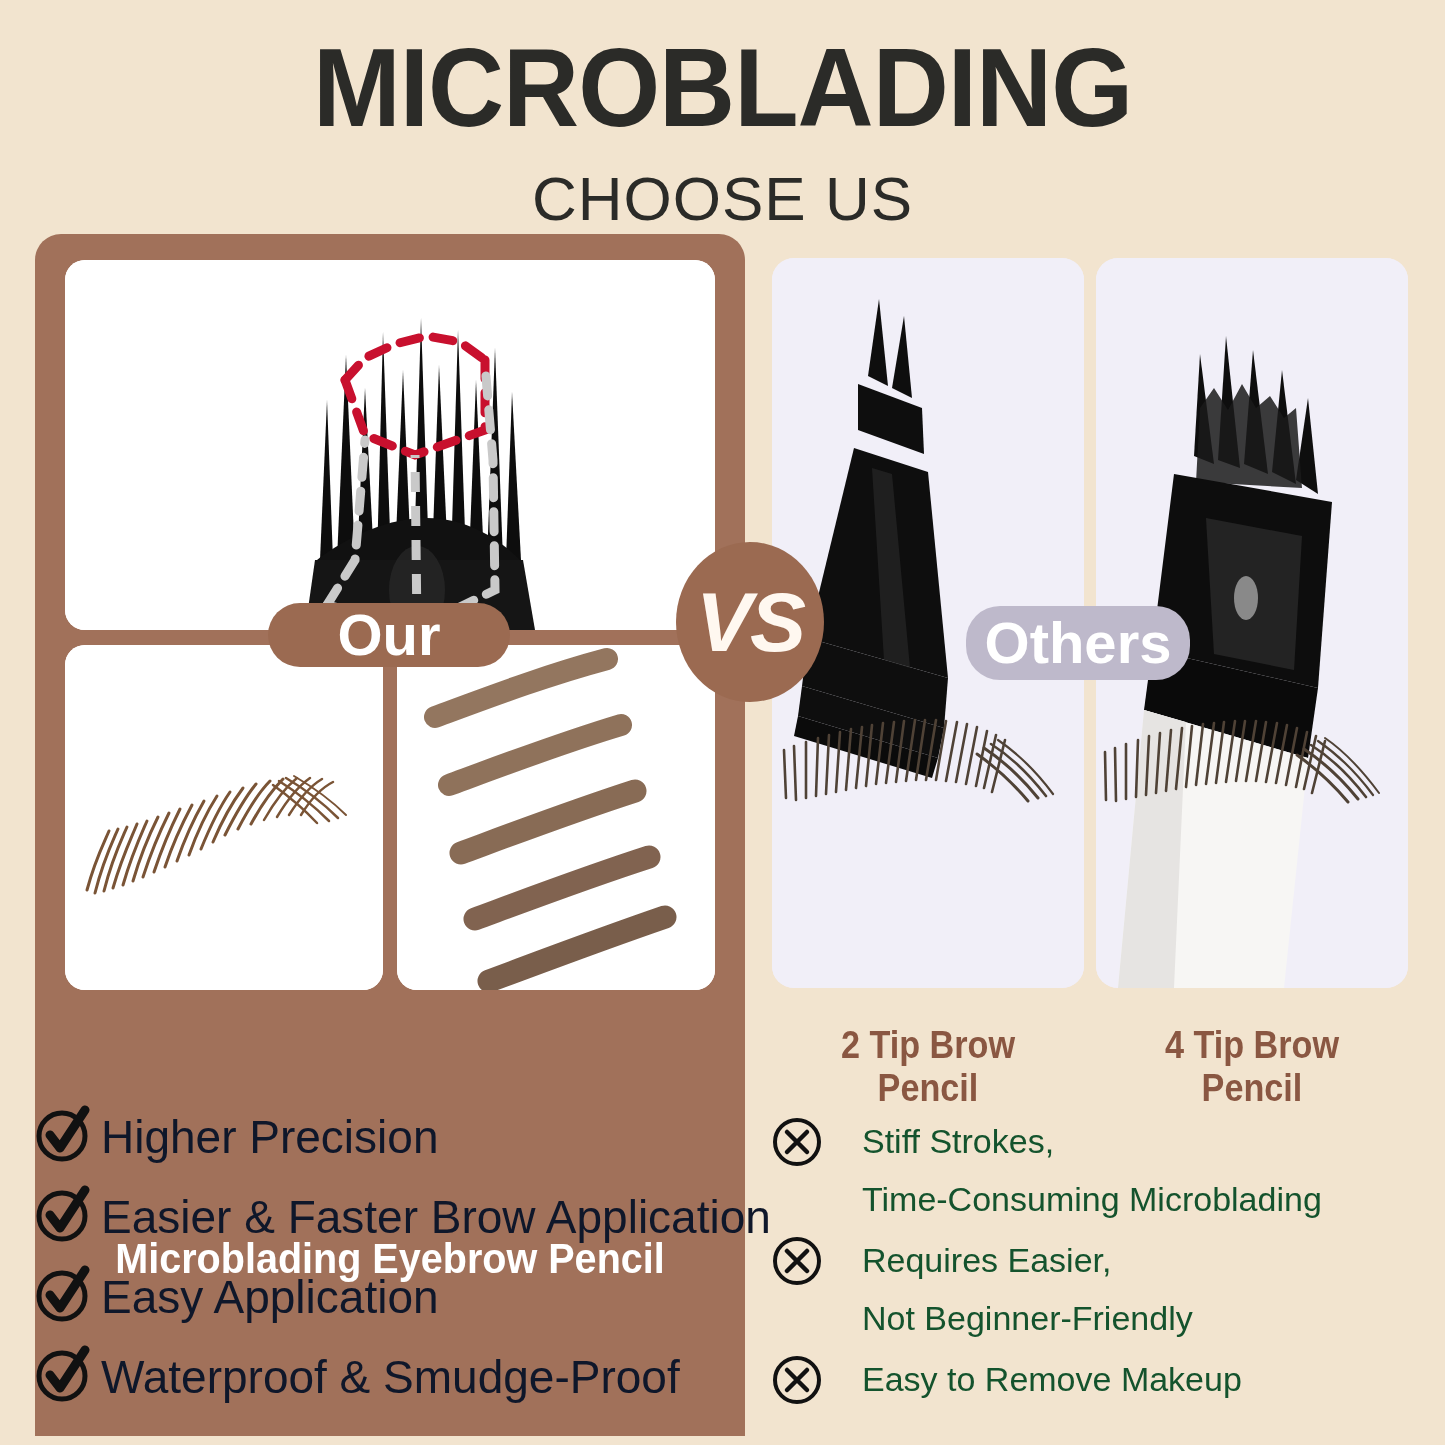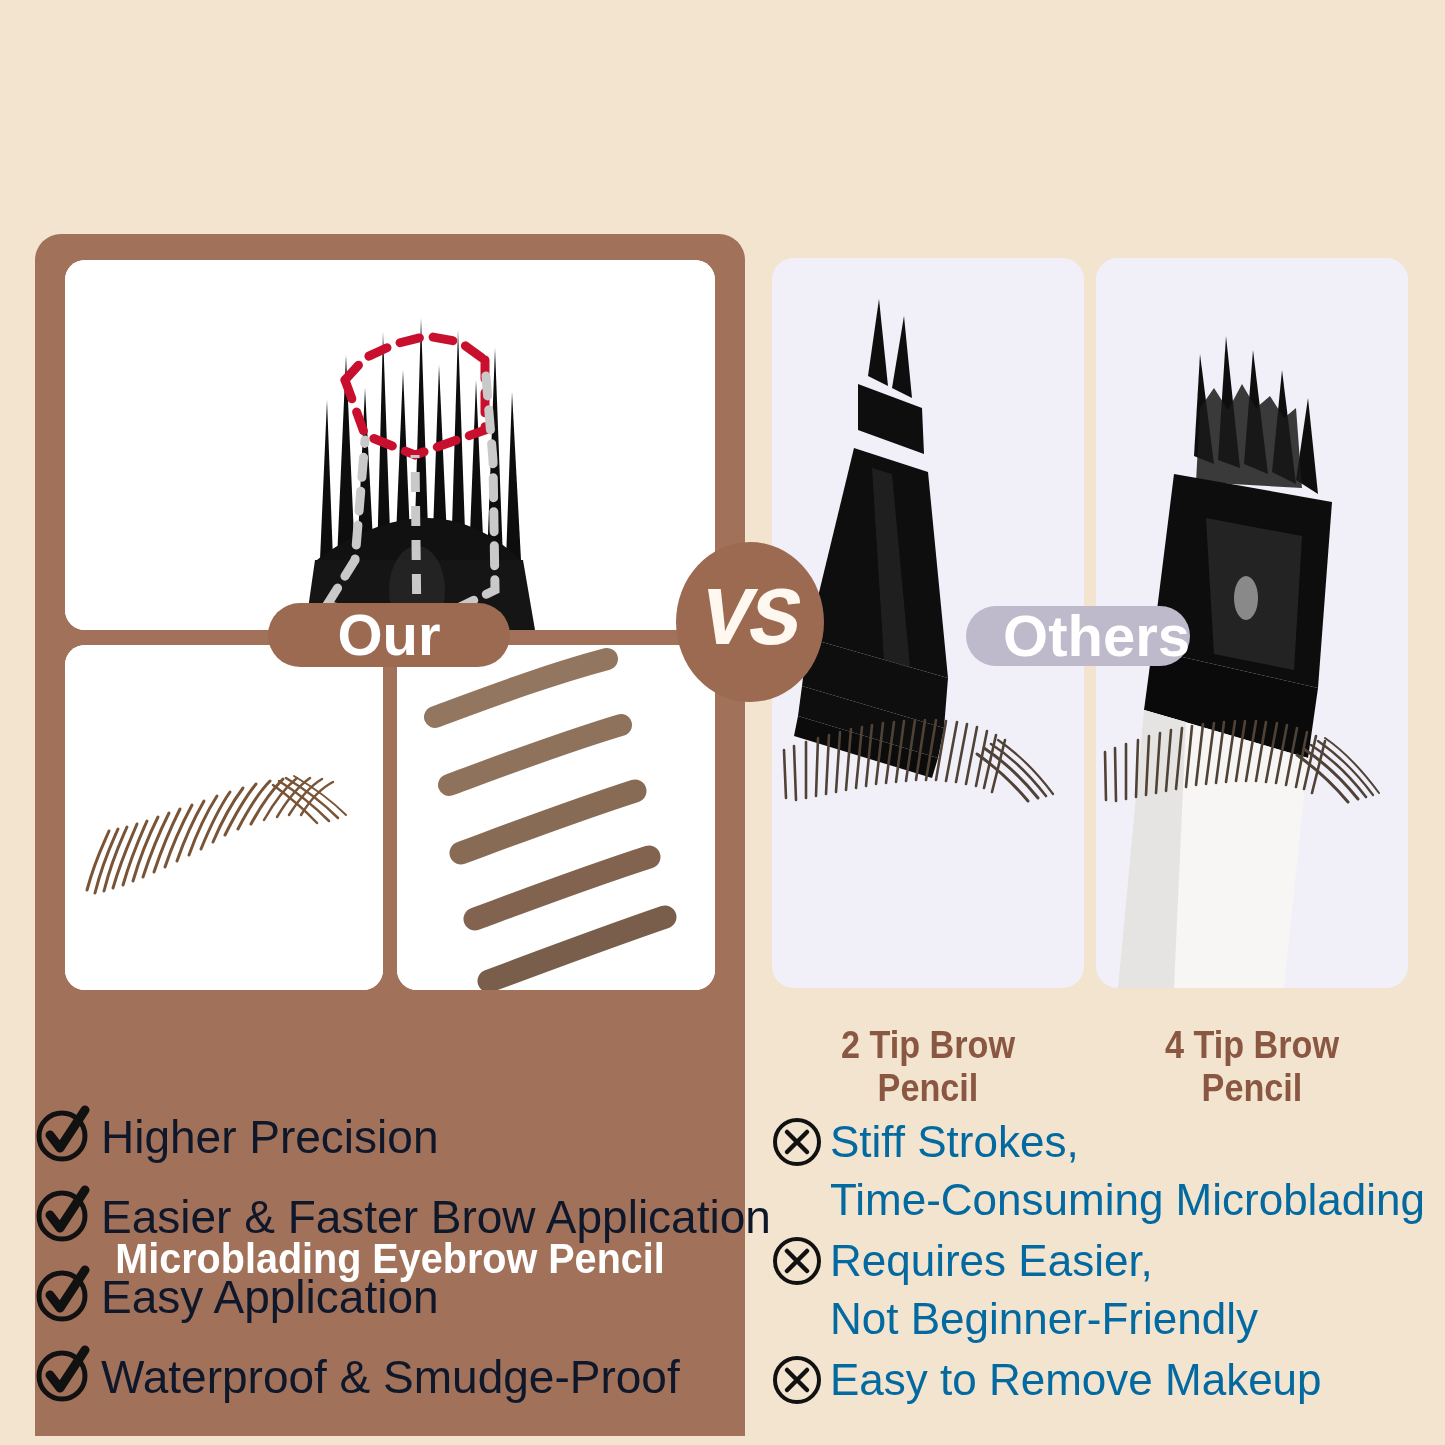--- a/index.html
+++ b/index.html
@@ -43,32 +43,32 @@
     transform:scaleX(.92);
   }
 
   
   .vs{
     position:absolute;left:676px;top:542px;width:148px;height:160px;
     background:#9B6A51;border-radius:50%;
     display:flex;align-items:center;justify-content:center;z-index:6;
   }
   .vs span{
-    font-family:Liberation Mono, monospace;font-style:italic;font-weight:700;
+    font-family:Liberation Sans, sans-serif;font-style:italic;font-weight:700;
     font-size:84px;color:#FFF8F0;letter-spacing:-2px;line-height:1;
   }
 
   
   .pill{
     position:absolute;border-radius:34px;display:flex;
     align-items:center;justify-content:center;z-index:5;
   }
   .pill span{font-size:58px;color:#FFFFFF;line-height:1;font-weight:bold;}
   .pill-our{left:268px;top:603px;width:242px;height:64px;background:#9B6A51;}
-  .pill-others{left:966px;top:606px;width:224px;height:60px;background:#BEB9CB;justify-content:flex-end;}
+  .pill-others{left:966px;top:606px;width:224px;height:74px;background:#BEB9CB;}
 
   
   .rcard{position:absolute;background:#F1EFF8;border-radius:22px;overflow:hidden;}
   .r-tl{left:772px;top:258px;width:312px;height:730px;}
   .r-tr{left:1096px;top:258px;width:312px;height:730px;}
   .r-name{
     position:absolute;top:1024px;text-align:center;
     font-weight:700;font-size:38px;color:#8A5742;transform:scaleX(.9);
   }
   .r-name.a{left:772px;width:312px;}
@@ -78,27 +78,31 @@
   .flist{position:absolute;left:35px;top:1107px;width:720px;}
   .frow{display:flex;align-items:flex-start;margin-bottom:18px;height:62px;}
   .frow .ico{width:66px;flex:0 0 66px;margin-top:-2px;}
   .frow .txt{font-size:46px;color:#0f172a;line-height:60px;white-space:nowrap;}
 
   .clist{position:absolute;left:772px;top:1113px;width:660px;}
   .crow{margin-bottom:4px;}
   .cline{display:flex;align-items:flex-start;}
   .cline .ico{width:58px;flex:0 0 58px;margin-top:4px;}
   .cline .sp{width:58px;flex:0 0 58px;}
-  .cline .txt{font-size:44px;color:#0369a1;line-height:57px;white-space:nowrap;}
+  .cline .txt{font-size:34px;color:#14532d;line-height:57px;white-space:nowrap;margin-left:32px;}
 </style>
 </head>
 <body>
 
 <div class="stage">
 
+  <div class="hdr">
+    <div class="hdr-title">MICROBLADING</div>
+    <div class="hdr-sub">CHOOSE US</div>
+  </div>
 
   <div class="panel-left">
 
     <div class="cardgrid">
 
       <div class="wcard big">
         <svg viewBox="0 0 650 370" width="650" height="370">
           <rect width="650" height="370" fill="#fff"></rect>
           <g fill="#0d0d0d">
             <path d="M255 300 L262 140 L268 300 Z"></path>

